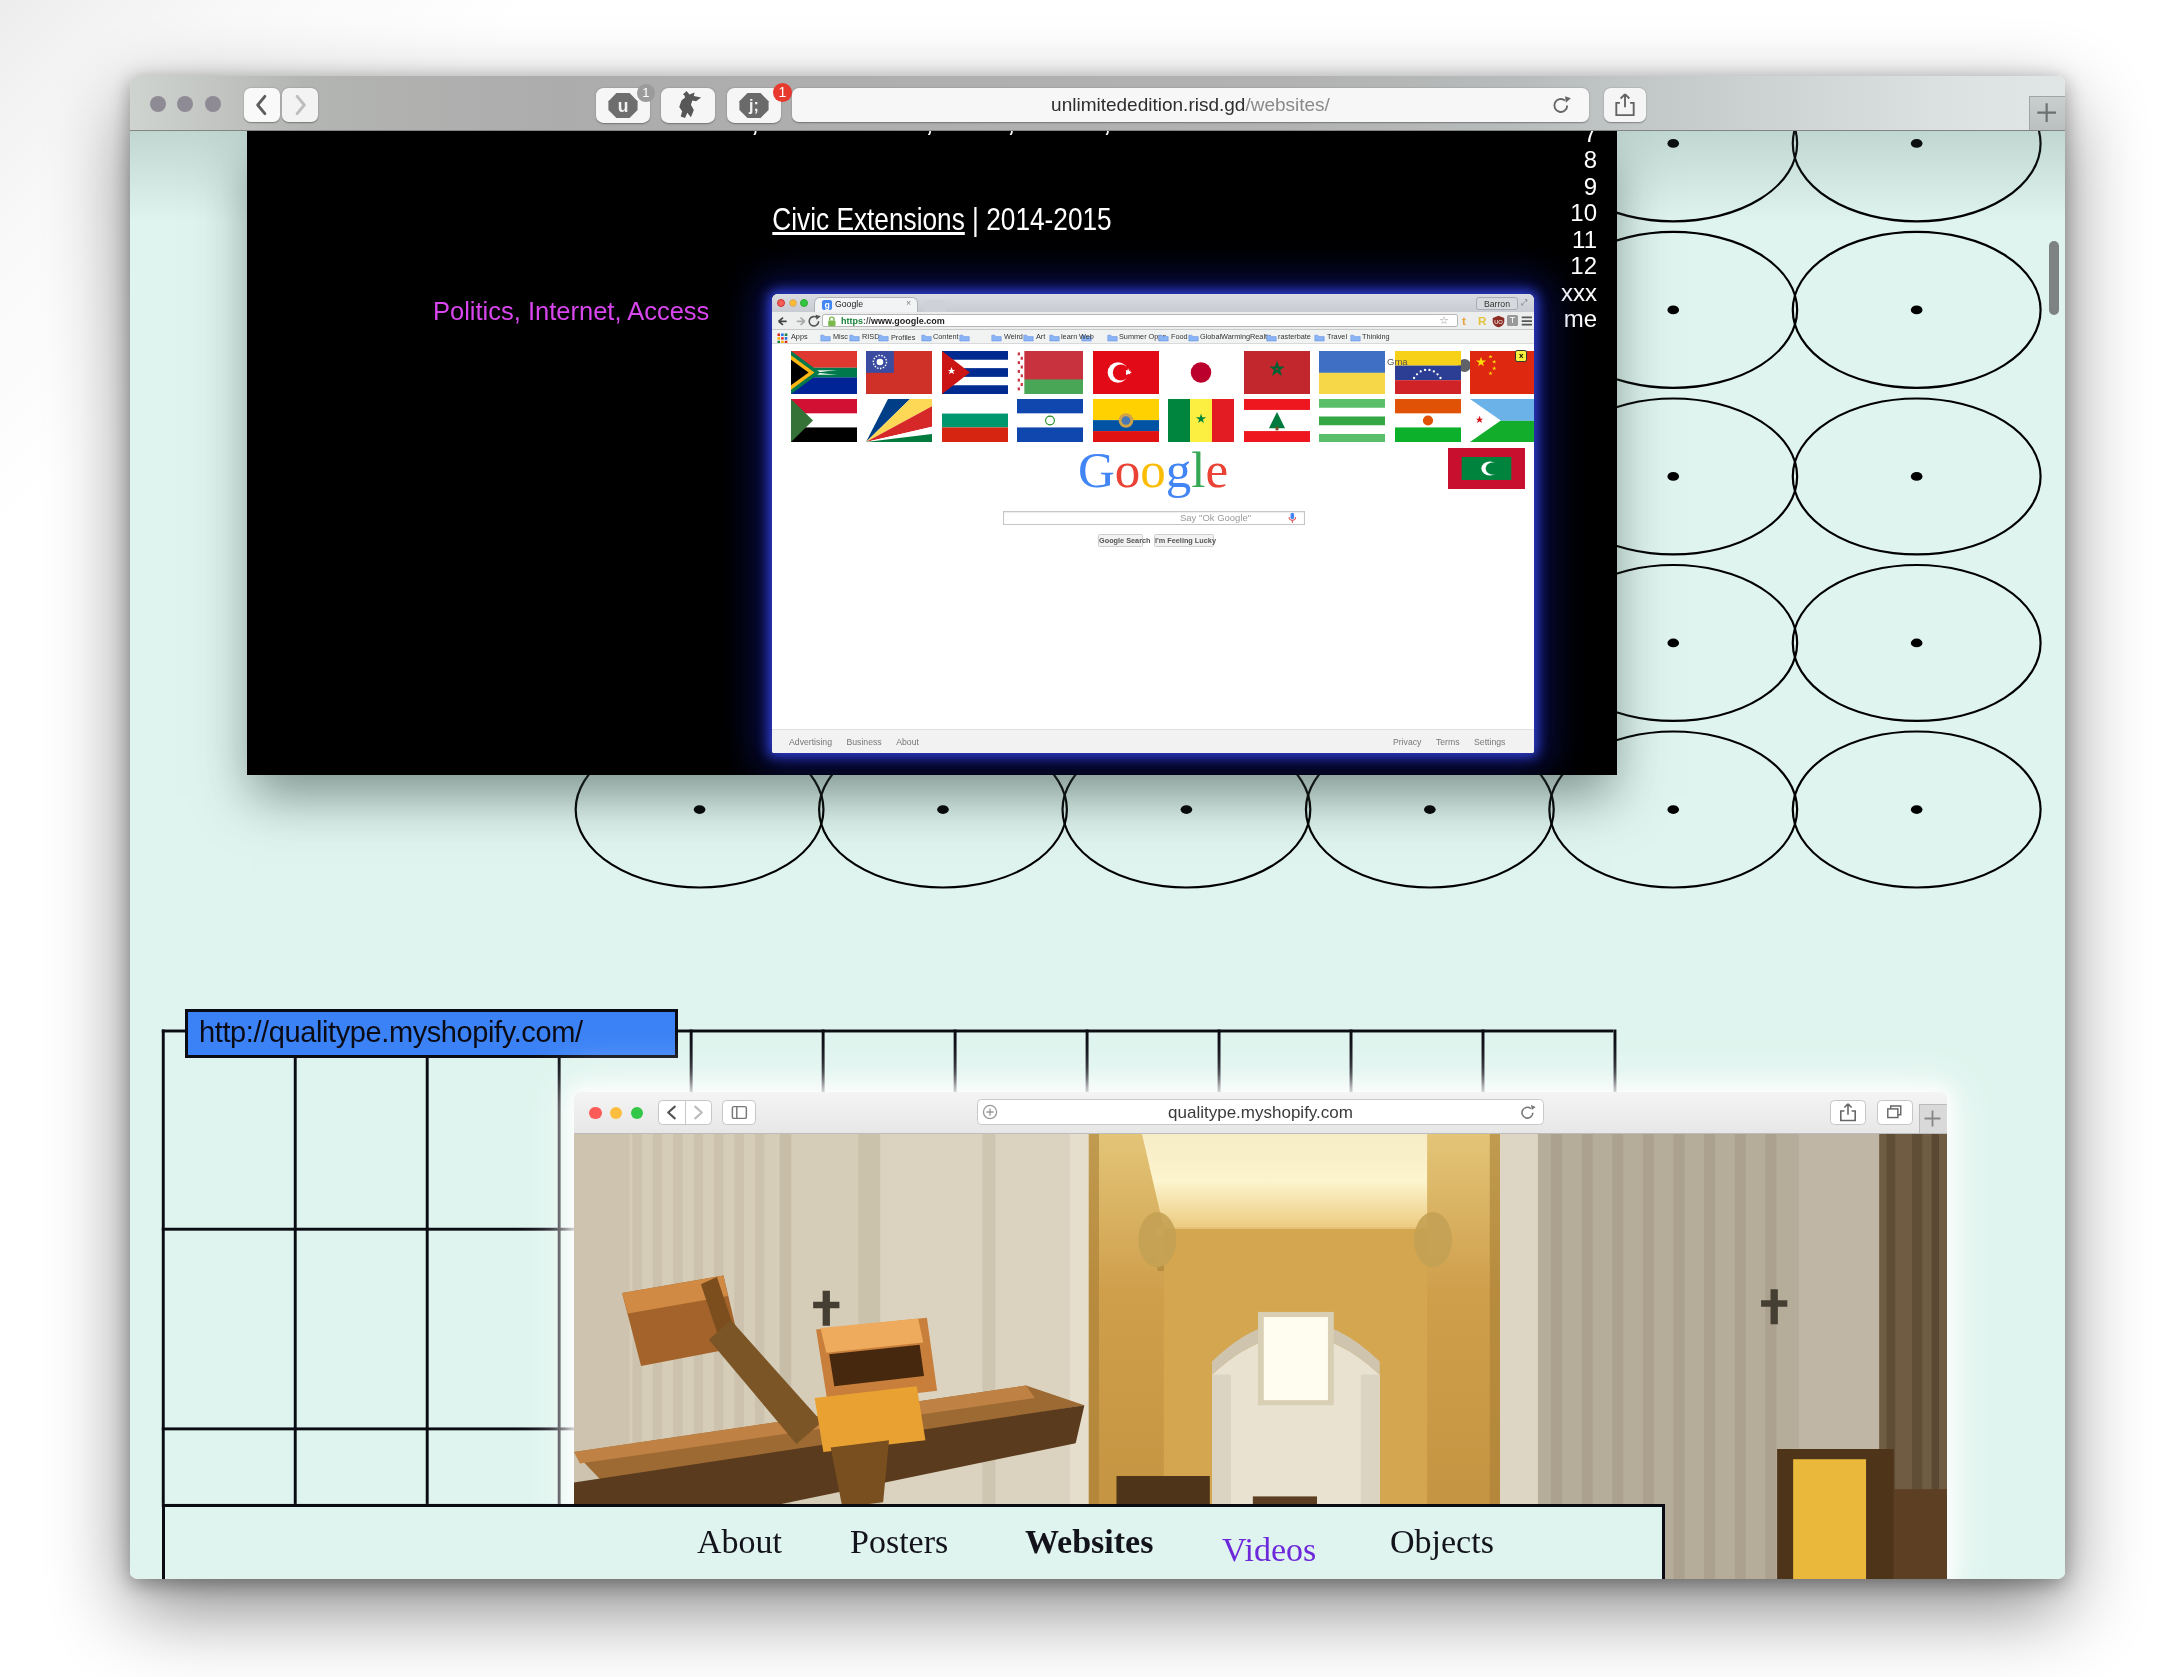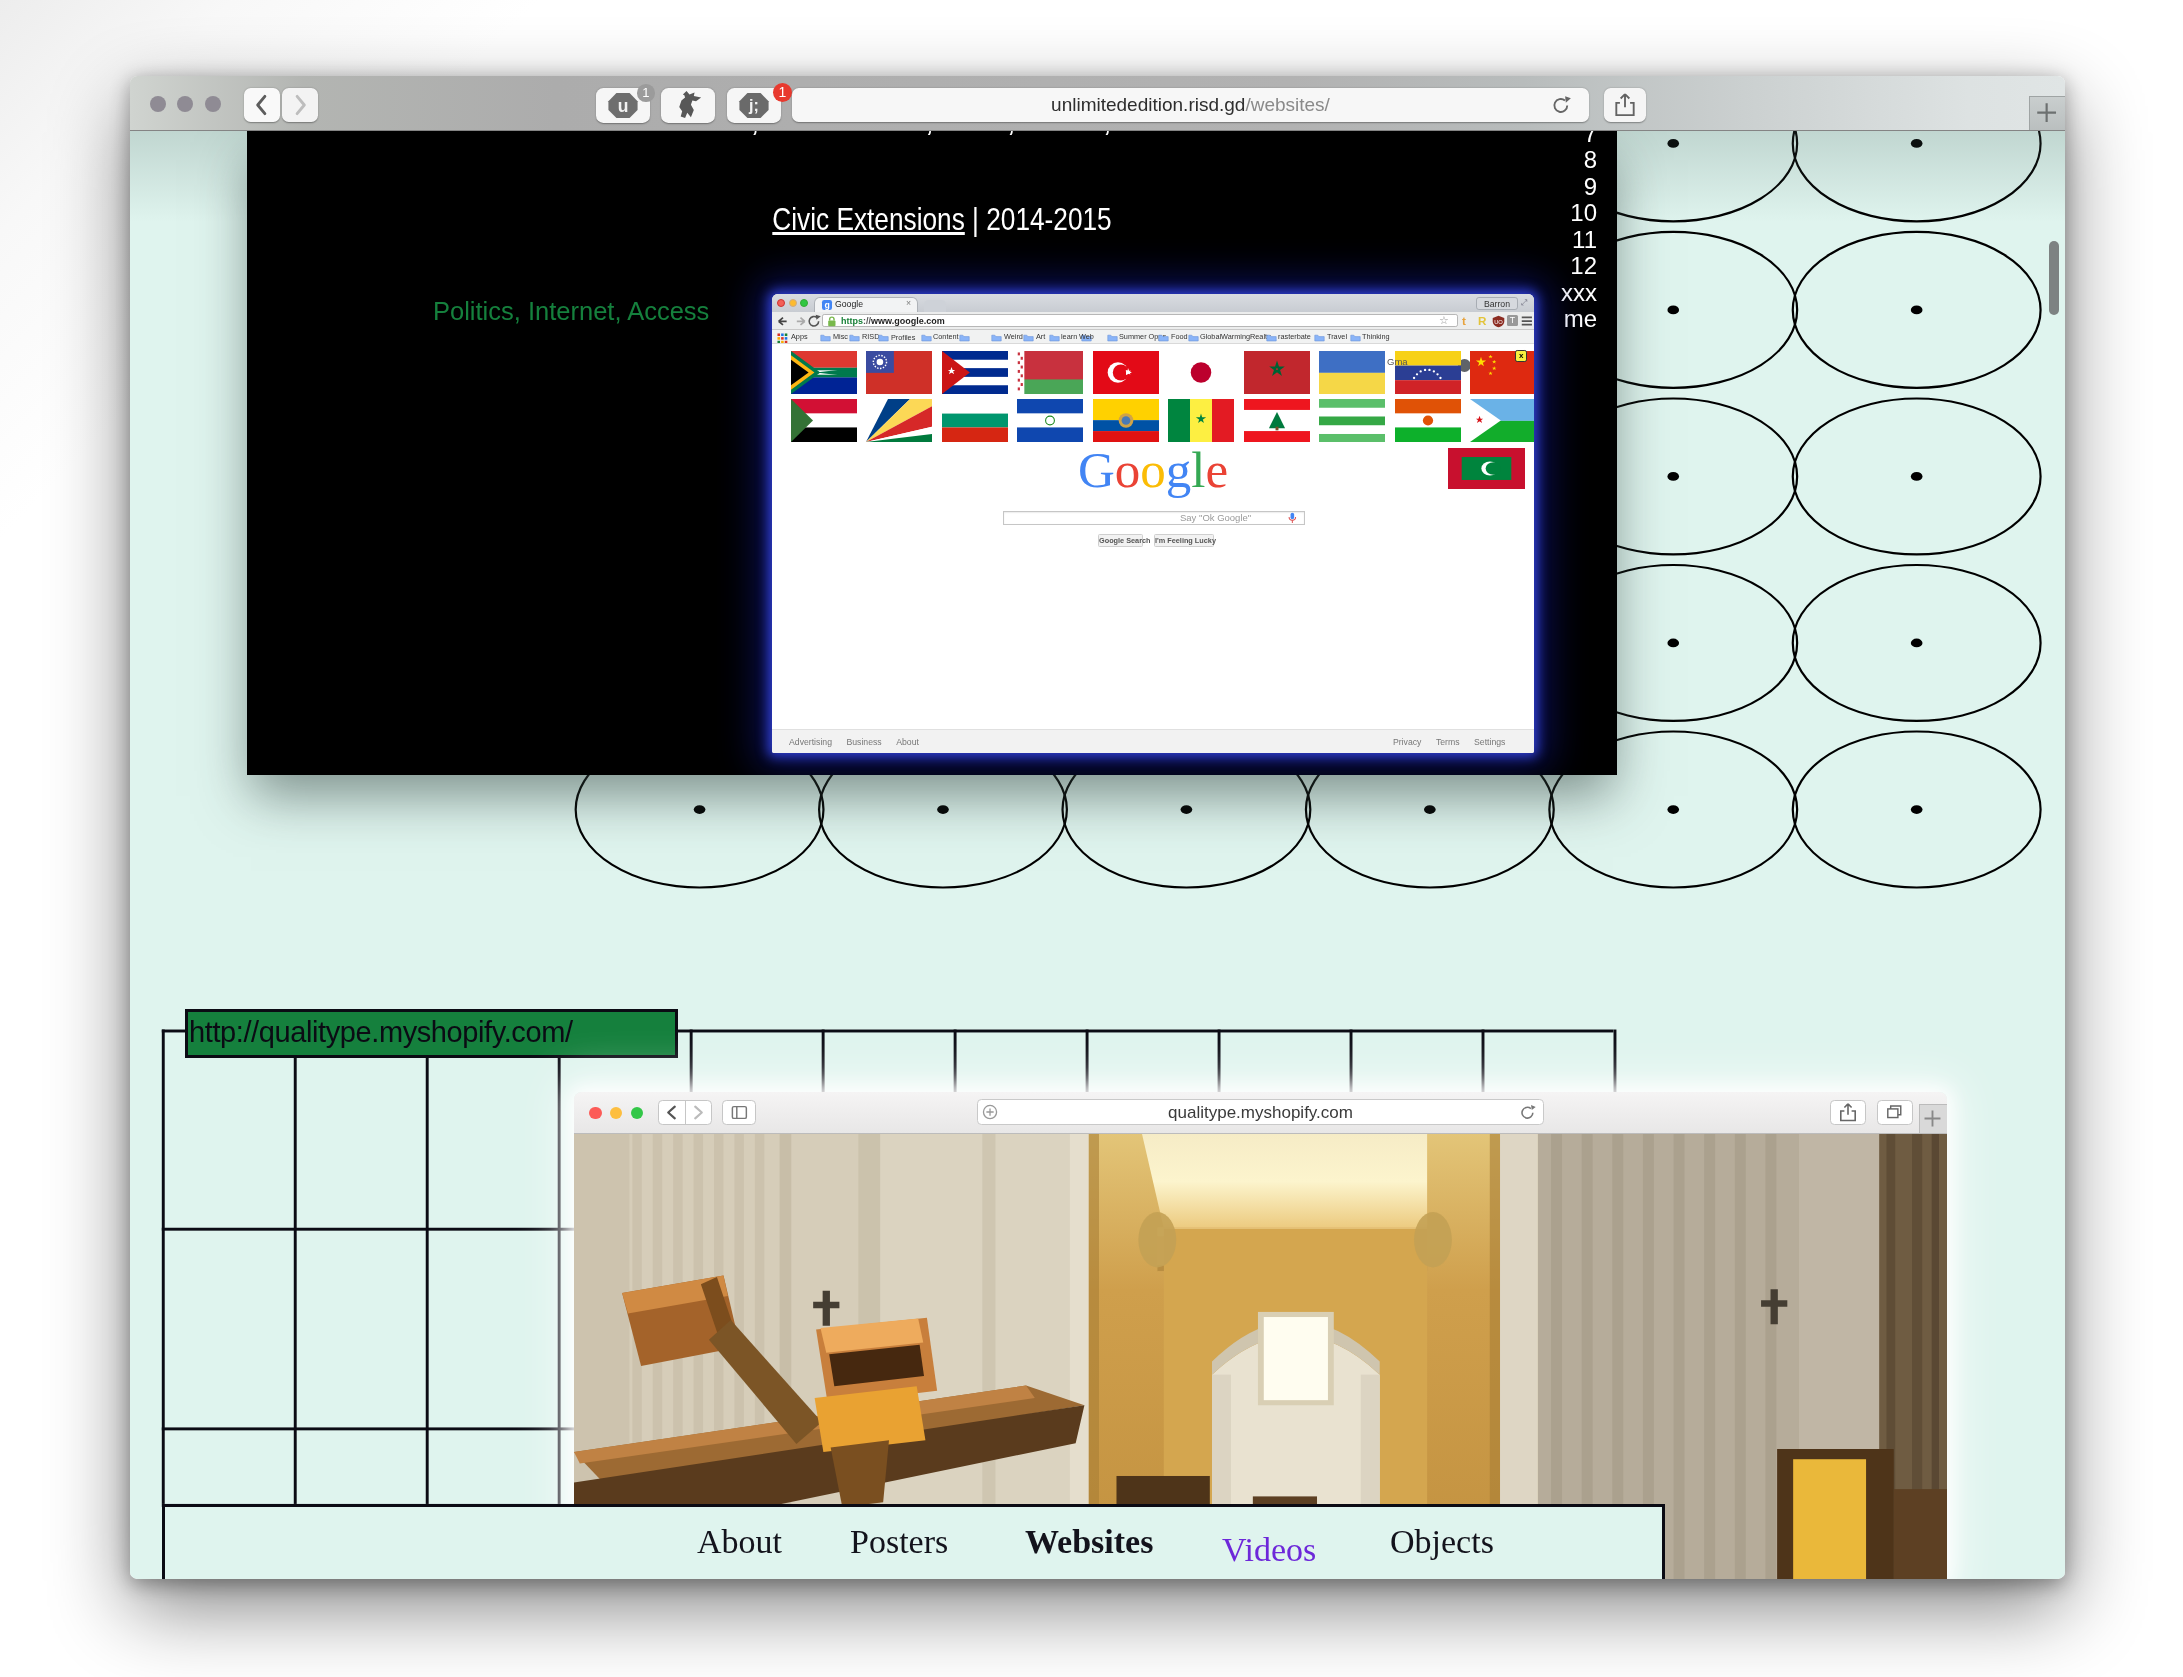--- a/index.html
+++ b/index.html
@@ -197,21 +197,21 @@
       </svg>
 
     <div class="abs" style="left:0;top:0;width:1935px;height:91px;background:linear-gradient(rgba(70,95,90,0.20),rgba(70,95,90,0));"></div>
 
     <div class="abs" id="hero" style="left:117px;top:0;width:1370px;height:644px;background:#000;overflow:hidden;box-shadow:0 25px 50px -4.4px rgba(48,66,62,0.55);">
 
       <div class="abs" style="left:0;top:-29px;width:1370px;text-align:center;color:#fff;font-size:32px;">consume, think about, read, touch, &amp; watch.</div>
 
       <div class="abs" style="left:9.5px;top:70px;width:1370px;text-align:center;color:#fff;font-size:32px;transform:scaleX(0.82);"><span style="text-decoration:underline;">Civic Extensions</span> | 2014-2015</div>
 
-      <div class="abs" style="left:186px;top:166px;color:#15803d;font-size:25.5px;">Politics, Internet, Access</div>
+      <div class="abs" style="left:186px;top:166px;color:#d946ef;font-size:25.5px;">Politics, Internet, Access</div>
 
       <div class="abs" style="left:1109px;top:-10.2px;width:241px;text-align:right;color:#fff;font-size:24px;line-height:26.5px;">7<br>8<br>9<br>10<br>11<br>12<br>xxx<br>me</div>
 
       <div class="abs" id="chrome" style="left:525px;top:163px;width:762px;height:459px;border-radius:5.8px 5.8px 2.2px 2.2px;background:#fff;box-shadow:0 0 11.7px 3.6px rgba(50,65,215,0.95),0 0 38px 14.6px rgba(18,28,155,0.55);overflow:hidden;">
 
         <div class="abs" style="left:0;top:0;width:762px;height:18px;background:linear-gradient(#d9dce1,#c8ccd2);">
 
           <div class="abs" style="left:5.1px;top:5.1px;width:8px;height:8px;border-radius:50%;background:#f35f57;border:0.7px solid #c33;"></div>
           <div class="abs" style="left:17px;top:5.1px;width:8px;height:8px;border-radius:50%;background:#fdbb2f;border:0.7px solid #ca8;"></div>
           <div class="abs" style="left:28.4px;top:5.1px;width:8px;height:8px;border-radius:50%;background:#2fc641;border:0.7px solid #3a3;"></div>
@@ -520,21 +520,21 @@
         <rect x="767.4" y="1233" width="4" height="651" fill="#0b0b14"></rect>
         <rect x="948.5" y="1233" width="4" height="651" fill="#0b0b14"></rect>
         <rect x="1129.6" y="1233" width="4" height="651" fill="#0b0b14"></rect>
         <rect x="1310.7" y="1233" width="4" height="651" fill="#0b0b14"></rect>
         <rect x="1491.8" y="1233" width="4" height="651" fill="#0b0b14"></rect>
         <rect x="1672.9" y="1233" width="4" height="651" fill="#0b0b14"></rect>
         <rect x="1854.0" y="1233" width="4" height="651" fill="#0b0b14"></rect>
         <rect x="2035.1" y="1233" width="4" height="651" fill="#0b0b14"></rect>
       </svg>
 
-    <div class="abs" style="left:55px;top:878px;width:493px;height:49px;border:3.6px solid #0b0b14;background:#15803d;color:#0b0b14;font-size:29px;line-height:41px;padding-left:1px;white-space:nowrap;letter-spacing:-0.4px;">http://qualitype.myshopify.com/</div>
+    <div class="abs" style="left:55px;top:878px;width:493px;height:49px;border:3.6px solid #0b0b14;background:#3b82f6;color:#0b0b14;font-size:29px;line-height:41px;padding-left:11px;white-space:nowrap;letter-spacing:-0.4px;">http://qualitype.myshopify.com/</div>
 
     <div class="abs" id="qwin" style="left:444px;top:961px;width:1373px;height:488px;border-radius:7.3px 7.3px 0 0;box-shadow:0 0 19px 4.4px rgba(255,255,255,0.95),0 0 44px 14.6px rgba(255,255,255,0.6);overflow:hidden;">
 
       <div class="abs" style="left:0;top:0;width:1373px;height:42px;background:linear-gradient(#f5f4f4,#e8e7e7);border-bottom:1.5px solid #bcbcbc;">
 
         <div class="abs" style="left:15.3px;top:14.6px;width:12.4px;height:12.4px;border-radius:50%;background:#fc5b57;"></div>
         <div class="abs" style="left:36px;top:14.6px;width:12.4px;height:12.4px;border-radius:50%;background:#fdbe3f;"></div>
         <div class="abs" style="left:57px;top:14.6px;width:12.4px;height:12.4px;border-radius:50%;background:#33c748;"></div>
 
         <div class="abs" style="left:84px;top:8px;width:54px;height:25px;background:#fff;border:0.7px solid #c6c6c6;border-radius:4.4px;"></div>

